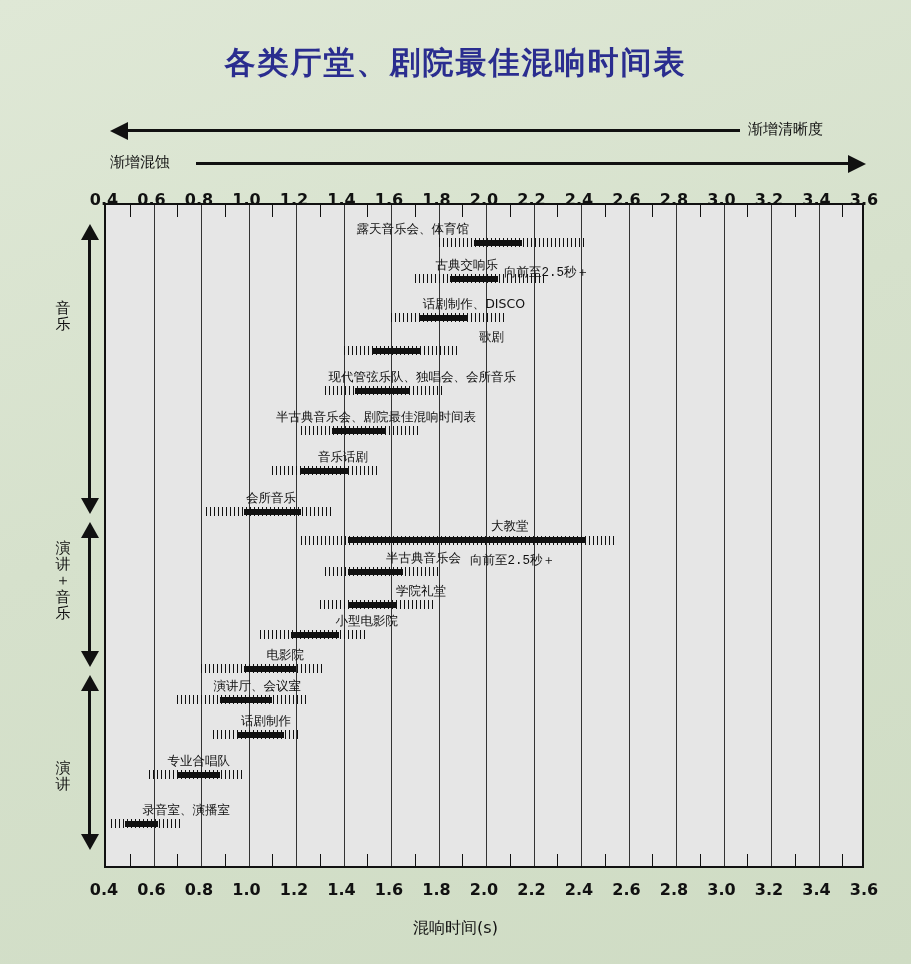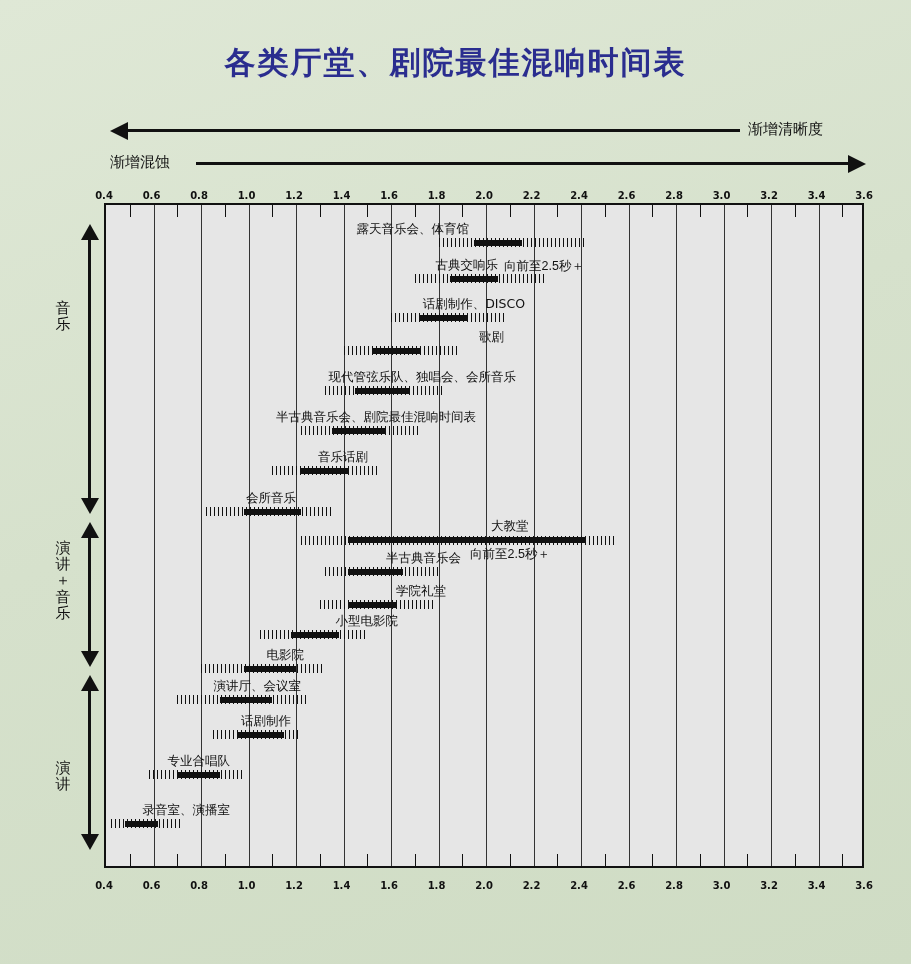--- a/index.html
+++ b/index.html
@@ -40,21 +40,21 @@
     left:104px;top:203px;width:760px;height:665px;
     background:#e6e6e6;
     border:2px solid #111;
     box-sizing:border-box;
   }
   .vgrid{position:absolute;top:0;bottom:0;width:1px;background:#333;}
   .tickmark{position:absolute;width:1px;background:#111;}
   .axis-labels{position:absolute;left:104px;width:760px;height:16px;}
   .axis-labels span{
     position:absolute;transform:translateX(-50%);
-    font-size:10px;font-weight:bold;color:#111;
+    font-size:16px;font-weight:bold;color:#111;
     font-family:"DejaVu Sans","Liberation Sans",sans-serif;
   }
   .xaxis-title{
     position:absolute;left:0;width:911px;text-align:center;top:918px;
     font-size:16px;color:#111;
     font-family:"DejaVu Sans","Liberation Sans",sans-serif;
   }
   
   .bar-label{
     position:absolute;font-size:12.5px;color:#111;white-space:nowrap;
@@ -64,21 +64,22 @@
   .bar-label.rightside{transform:translateX(0);}
   .bar{
     position:absolute;height:6px;background:#111;
   }
   .bar-hatch{
     position:absolute;height:9px;
     background:repeating-linear-gradient(90deg,#111 0px,#111 1.5px,transparent 1.5px,transparent 4px);
   }
   .note{
     position:absolute;font-size:12.5px;color:#111;white-space:nowrap;
-    font-family:Liberation Sans, sans-serif;
+    font-family:Liberation Mono, monospace;
+    margin-top:6px;
   }
   
   .vaxis{position:absolute;}
   .v-line{position:absolute;width:3px;background:#111;}
   .v-head{position:absolute;width:0;height:0;border-left:9px solid transparent;border-right:9px solid transparent;}
   .v-head.up{border-bottom:16px solid #111;}
   .v-head.down{border-top:16px solid #111;}
   .v-label{
     position:absolute;width:22px;font-size:15px;color:#111;text-align:center;
     line-height:1.08;
@@ -137,20 +138,21 @@
     <span style="left:427.5px;">2.2</span>
     <span style="left:475px;">2.4</span>
     <span style="left:522.5px;">2.6</span>
     <span style="left:570px;">2.8</span>
     <span style="left:617.5px;">3.0</span>
     <span style="left:665px;">3.2</span>
     <span style="left:712.5px;">3.4</span>
     <span style="left:760px;">3.6</span>
   </div>
 
+  <div class="xaxis-title">混响时间(s)</div>
 
   <div class="vaxis" style="left:80px;top:224px;height:290px;width:20px;">
     <div class="v-head up" style="left:1px;top:0;"></div>
     <div class="v-line" style="left:8px;top:14px;height:262px;"></div>
     <div class="v-head down" style="left:1px;top:274px;"></div>
   </div>
   <div class="v-label" style="left:52px;top:300px;">音<br>乐</div>
 
   <div class="vaxis" style="left:80px;top:522px;height:145px;width:20px;">
     <div class="v-head up" style="left:1px;top:0;"></div>

